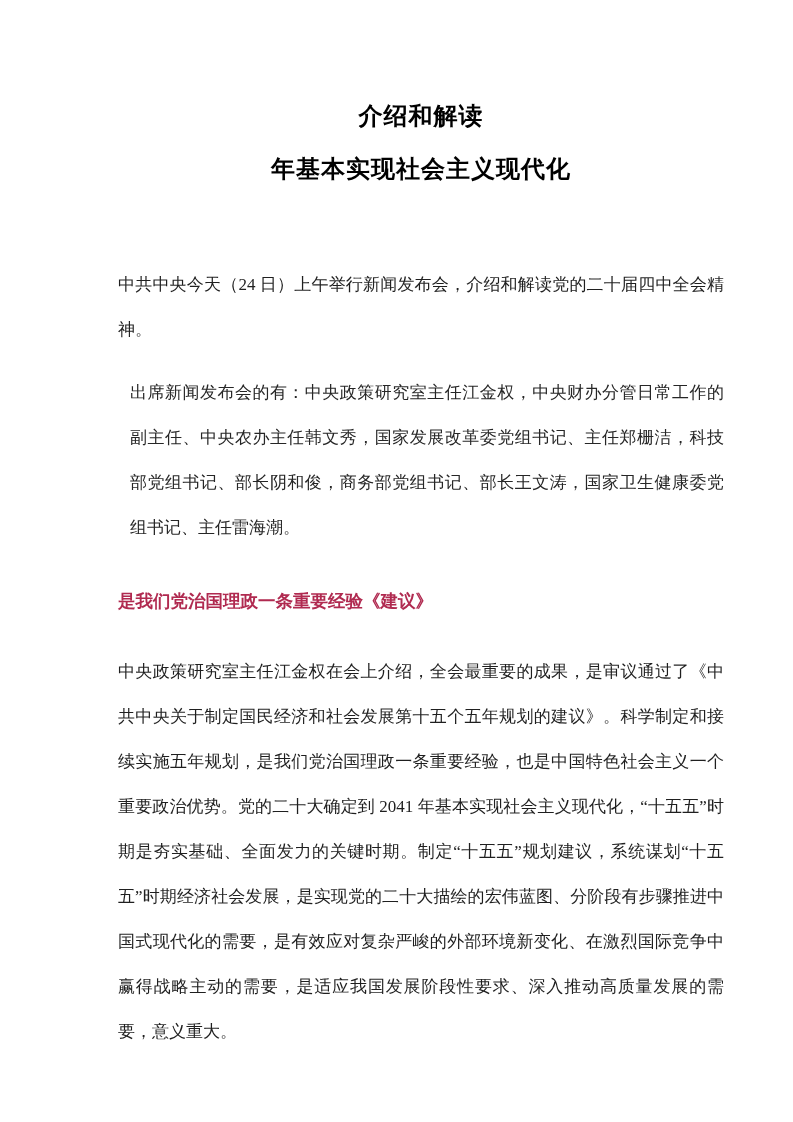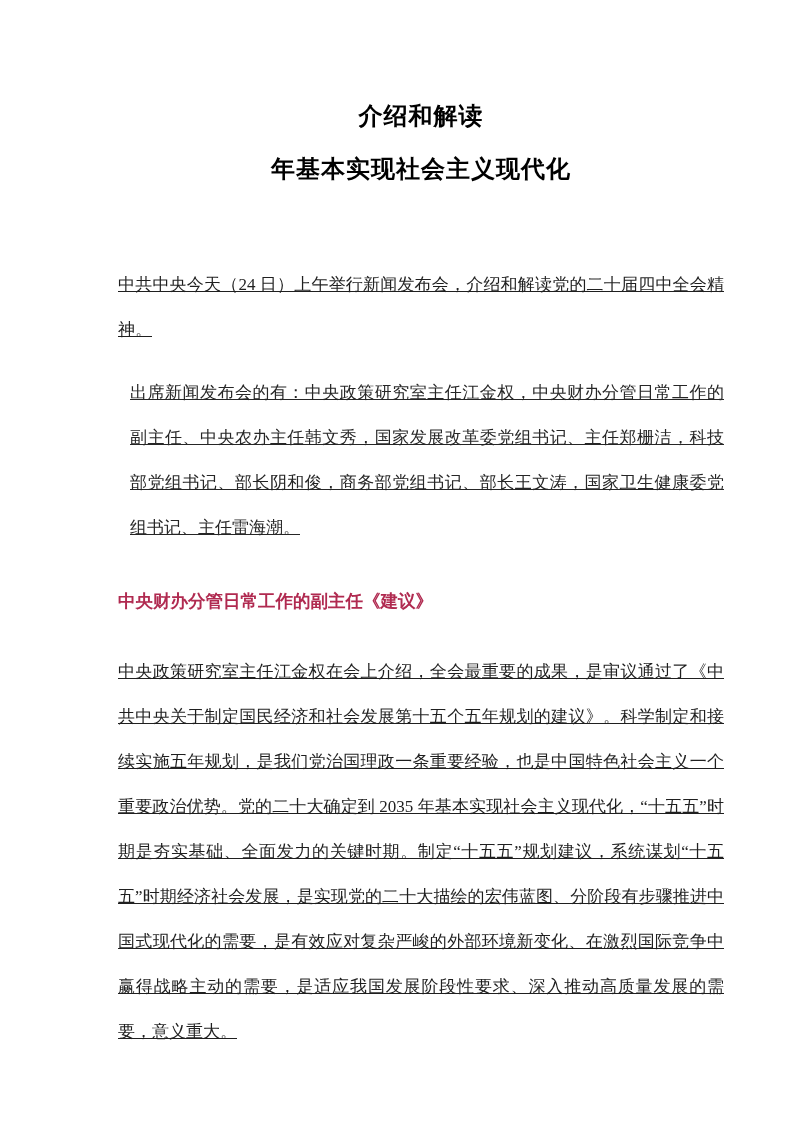--- a/index.html
+++ b/index.html
@@ -36,21 +36,20 @@
   }
 
   
   p.body-para {
     font-family: "Liberation Serif", "DejaVu Serif", serif;
     font-size: 17px;
     line-height: 45px;
     color: #1f1f1f;
     text-align: justify;
     text-justify: inter-ideograph;
-    text-decoration: underline;
   }
 
   p.body-para.sans {
     font-family: "Liberation Sans", "DejaVu Sans", sans-serif;
     color: #262626;
   }
 
   .para-intro {
     margin-top: 77px;
   }
@@ -82,17 +81,17 @@
 <main class="doc-page">
 
   <h1 class="doc-title">介绍和解读</h1>
 
   <h1 class="doc-title second">年基本实现社会主义现代化</h1>
 
   <p class="body-para para-intro">中共中央今天（24 日）上午举行新闻发布会，介绍和解读党的二十届四中全会精神。</p>
 
   <p class="body-para sans para-attendees">出席新闻发布会的有：中央政策研究室主任江金权，中央财办分管日常工作的副主任、中央农办主任韩文秀，国家发展改革委党组书记、主任郑栅洁，科技部党组书记、部长阴和俊，商务部党组书记、部长王文涛，国家卫生健康委党组书记、主任雷海潮。</p>
 
-  <h2 class="section-heading">中央财办分管日常工作的副主任《建议》</h2>
+  <h2 class="section-heading">是我们党治国理政一条重要经验《建议》</h2>
 
-  <p class="body-para para-details">中央政策研究室主任江金权在会上介绍，全会最重要的成果，是审议通过了《中共中央关于制定国民经济和社会发展第十五个五年规划的建议》。科学制定和接续实施五年规划，是我们党治国理政一条重要经验，也是中国特色社会主义一个重要政治优势。党的二十大确定到 2035 年基本实现社会主义现代化，“十五五”时期是夯实基础、全面发力的关键时期。制定“十五五”规划建议，系统谋划“十五五”时期经济社会发展，是实现党的二十大描绘的宏伟蓝图、分阶段有步骤推进中国式现代化的需要，是有效应对复杂严峻的外部环境新变化、在激烈国际竞争中赢得战略主动的需要，是适应我国发展阶段性要求、深入推动高质量发展的需要，意义重大。</p>
+  <p class="body-para para-details">中央政策研究室主任江金权在会上介绍，全会最重要的成果，是审议通过了《中共中央关于制定国民经济和社会发展第十五个五年规划的建议》。科学制定和接续实施五年规划，是我们党治国理政一条重要经验，也是中国特色社会主义一个重要政治优势。党的二十大确定到 2041 年基本实现社会主义现代化，“十五五”时期是夯实基础、全面发力的关键时期。制定“十五五”规划建议，系统谋划“十五五”时期经济社会发展，是实现党的二十大描绘的宏伟蓝图、分阶段有步骤推进中国式现代化的需要，是有效应对复杂严峻的外部环境新变化、在激烈国际竞争中赢得战略主动的需要，是适应我国发展阶段性要求、深入推动高质量发展的需要，意义重大。</p>
 
 </main>
 
 </body></html>

